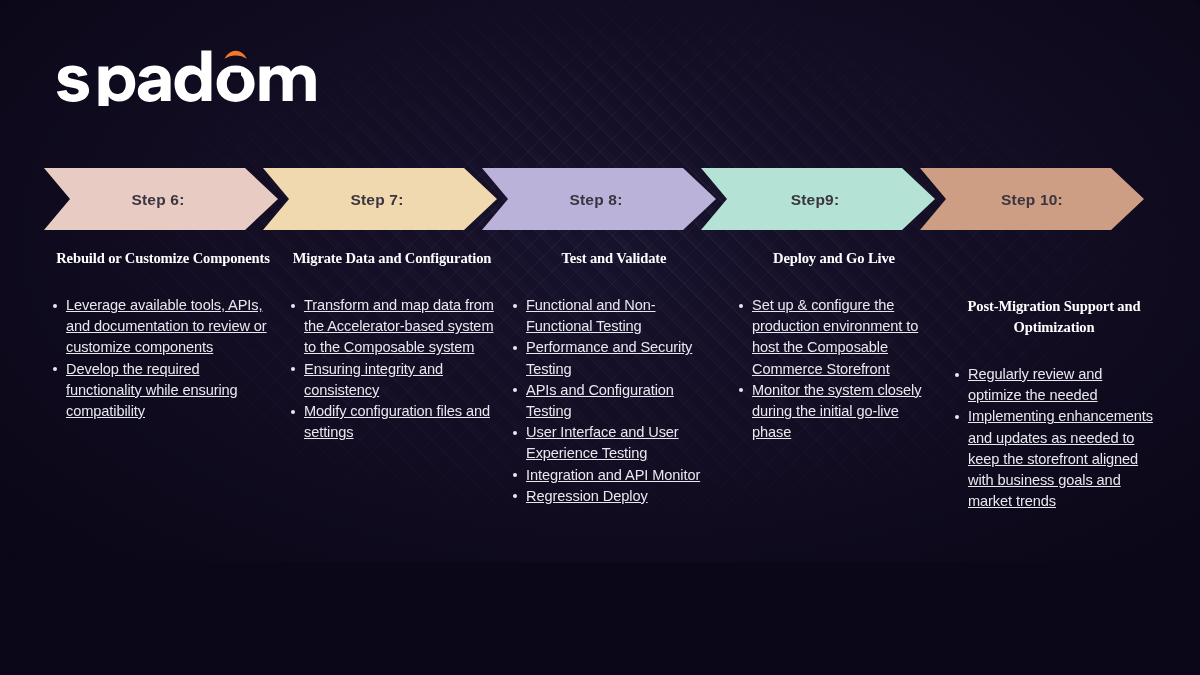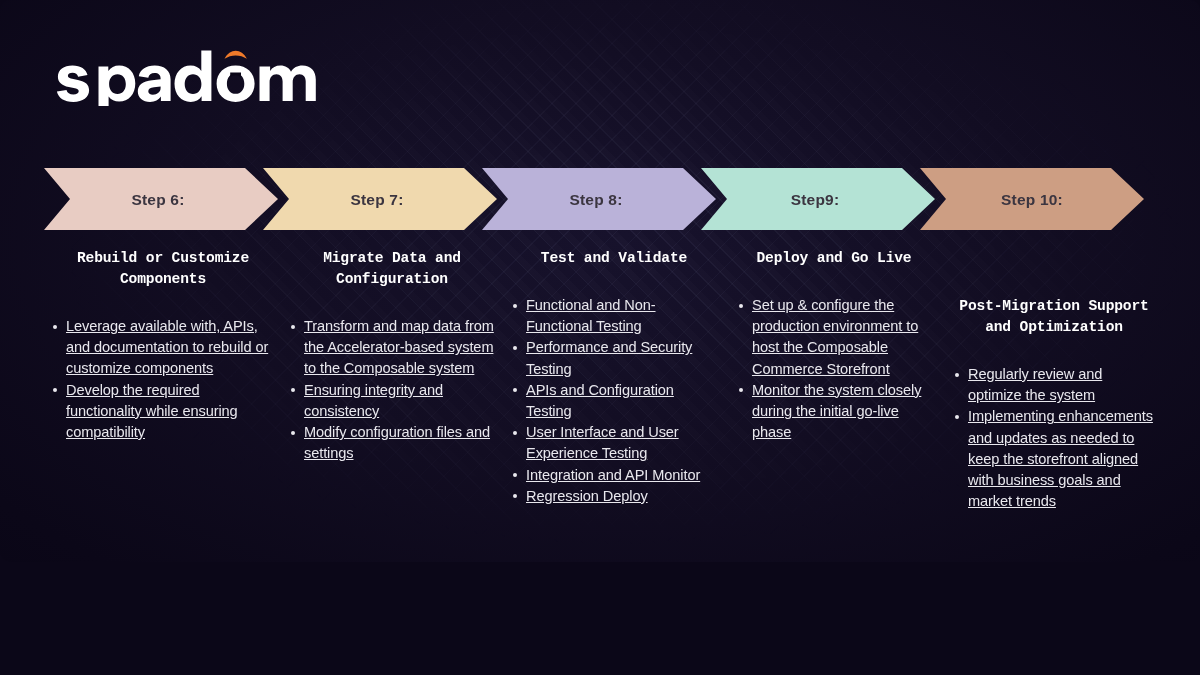--- a/index.html
+++ b/index.html
@@ -83,21 +83,21 @@
     left: 0;
     top: 248px;
     width: 1200px;
     display: flex;
   }
   .column {
     box-sizing: border-box;
   }
   .col-heading {
     color: #ffffff;
-    font-family: Liberation Mono, monospace;
+    font-family: Liberation Serif, serif;
     font-weight: bold;
     font-size: 14.6px;
     line-height: 21px;
     text-align: center;
     letter-spacing: -0.15px;
     margin: 0;
     padding: 0 4px;
   }
   .bullets {
     list-style: none;
@@ -184,21 +184,21 @@
         <text x="1032" y="37" text-anchor="middle" class="arrow-label">Step 10:</text>
       </g>
     </svg>
   </div>
 
   <div id="columns">
 
     <div class="column" style="width:230px; margin-left:48px;">
       <p class="col-heading">Rebuild or Customize Components</p>
       <ul class="bullets">
-        <li>Leverage available with, APIs, and documentation to rebuild or customize components</li>
+        <li>Leverage available tools, APIs, and documentation to review or customize components</li>
         <li>Develop the required functionality while ensuring compatibility</li>
       </ul>
     </div>
 
     <div class="column" style="width:212px; margin-left:8px;">
       <p class="col-heading">Migrate Data and Configuration</p>
       <ul class="bullets">
         <li>Transform and map data from the Accelerator-based system to the Composable system</li>
         <li>Ensuring integrity and consistency</li>
         <li>Modify configuration files and settings</li>
@@ -221,20 +221,20 @@
       <p class="col-heading">Deploy and Go Live</p>
       <ul class="bullets">
         <li>Set up &amp; configure the production environment to host the Composable Commerce Storefront</li>
         <li>Monitor the system closely during the initial go-live phase</li>
       </ul>
     </div>
 
     <div class="column" style="width:208px; margin-left:16px;margin-top:48px;">
       <p class="col-heading">Post-Migration Support and Optimization</p>
       <ul class="bullets">
-        <li>Regularly review and optimize the system</li>
+        <li>Regularly review and optimize the needed</li>
         <li> Implementing enhancements and updates as needed to keep the storefront aligned with business goals and market trends</li>
       </ul>
     </div>
 
   </div>
 
 </div>
 
 </body></html>

